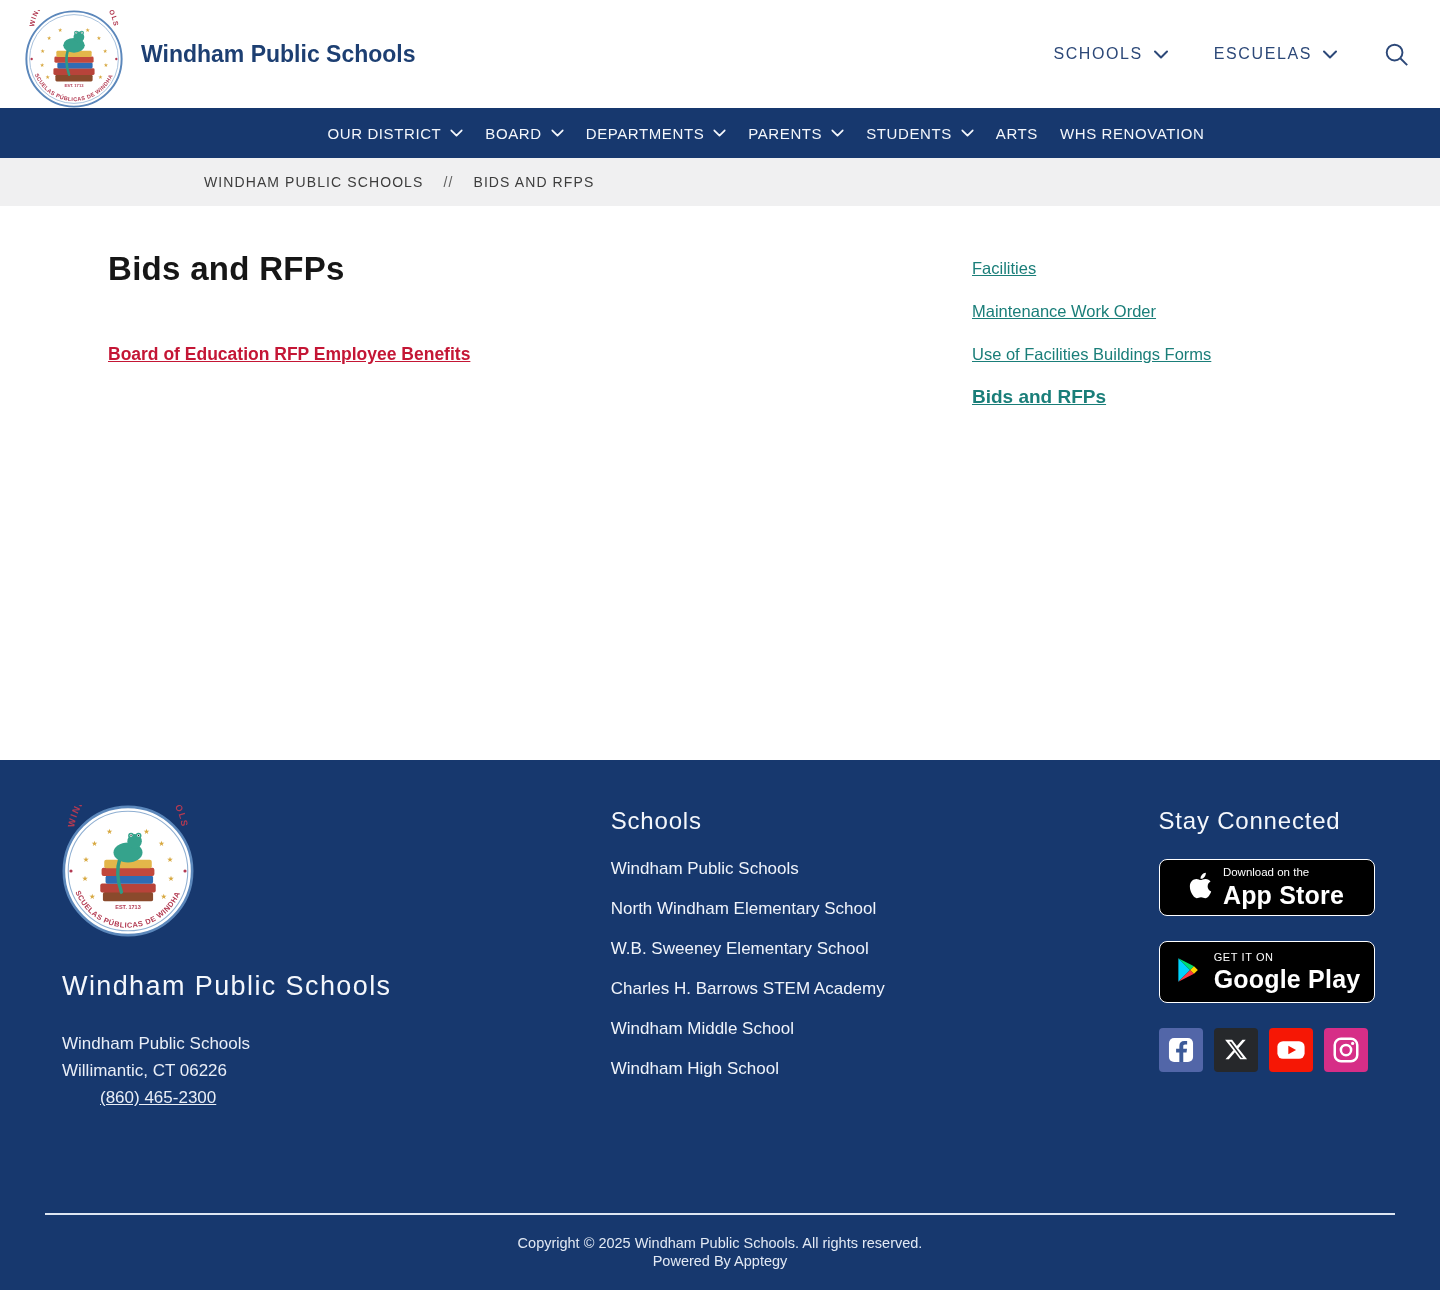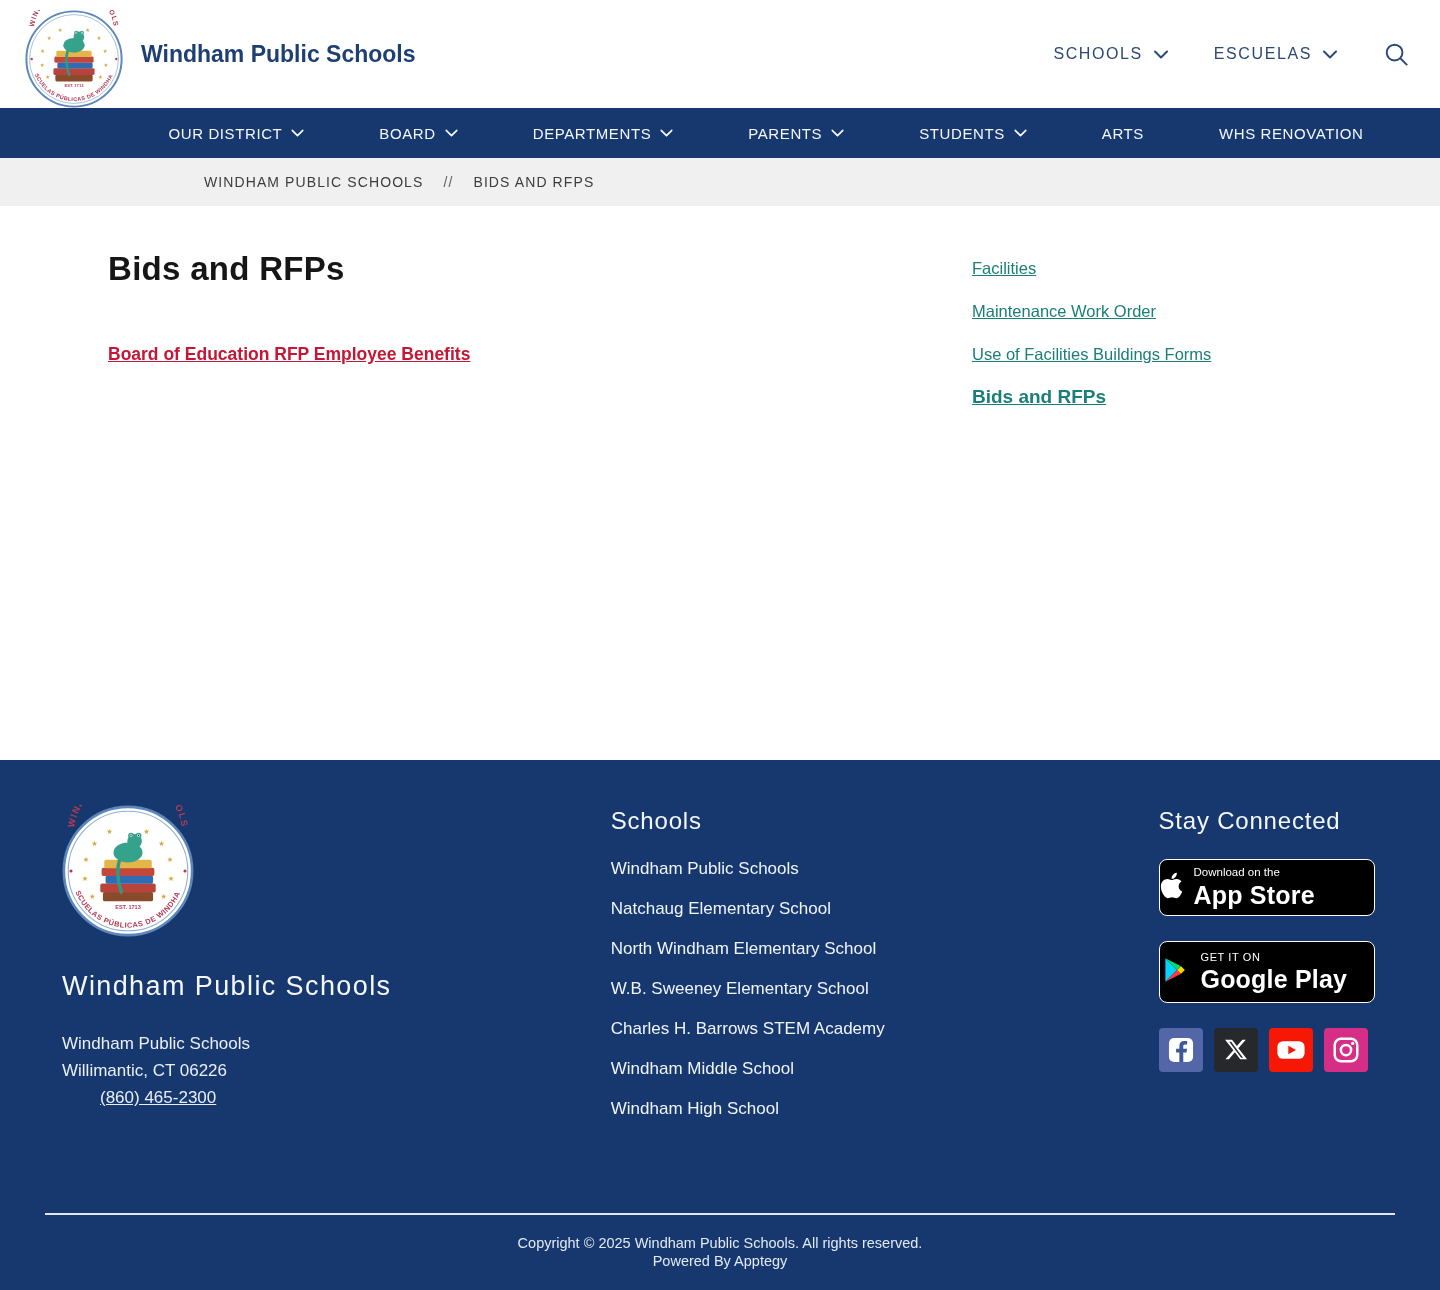--- a/index.html
+++ b/index.html
@@ -17,21 +17,21 @@
   .site-title{position:absolute;left:141px;top:0;height:108px;display:flex;align-items:center;
     font-size:23px;font-weight:700;color:#1d3f72;cursor:pointer;}
   .header-right{position:absolute;right:30px;top:0;height:108px;display:flex;align-items:center;gap:46px;}
   .header-menu-item{display:flex;align-items:center;gap:11px;font-size:16px;letter-spacing:1.6px;
     color:var(--header_link);font-weight:500;cursor:pointer;}
   .chev{display:inline-flex;align-items:center;}
   .search-btn{color:var(--header_link);cursor:pointer;display:flex;align-items:center;}
 
   
   .nav{height:50px;background:var(--navy);display:flex;align-items:center;justify-content:center;position:relative;z-index:5;}
-  .nav-list{display:flex;gap:75px;margin-left:92px;align-items:center;}
+  .nav-list{display:flex;gap:22px;margin-left:92px;align-items:center;}
   .nav-item{color:#f4f7fc;font-size:15px;letter-spacing:0.6px;font-weight:500;display:flex;gap:9px;
     align-items:center;cursor:pointer;white-space:nowrap;}
 
   
   .breadcrumb{height:48px;background:var(--breadcrumb_bg);display:flex;align-items:center;
     padding-left:204px;gap:20px;font-size:14px;letter-spacing:1.1px;color:#3d3d3d;font-weight:500;}
   .breadcrumb .sep{color:#5f5f5f;}
   .breadcrumb .crumb-link{cursor:pointer;}
 
   
@@ -51,21 +51,21 @@
   .fcol1{width:550px;}
   .fcol2{width:549px;}
   .fcol3{width:220px;}
   .footer-logo{width:132px;height:132px;}
   .footer-org{margin:30px 0 0;font-size:27px;font-weight:500;letter-spacing:1.4px;color:#f4f7fc;}
   .footer-address{margin-top:28px;font-size:17px;line-height:27px;color:#e9eef7;font-weight:400;}
   .footer-phone{text-decoration:underline;cursor:pointer;color:#e9eef7;margin-left:38px;}
   .fcol-title{margin:2px 0 24px;font-size:24px;font-weight:500;letter-spacing:0.8px;color:#f4f7fc;}
   .school-link{display:block;font-size:17px;line-height:20px;margin-bottom:20px;color:#f0f4fb;cursor:pointer;}
   .badge{width:216px;background:#000;border:1.5px solid #fff;border-radius:8px;display:flex;align-items:center;
-    justify-content:flex-start;gap:11px;color:#fff;cursor:pointer;margin-bottom:25px;}
+    justify-content:center;gap:11px;color:#fff;cursor:pointer;margin-bottom:25px;}
   .badge-appstore{height:57px;}
   .badge-googleplay{height:62px;}
   .badge-text{display:flex;flex-direction:column;line-height:1;}
   .badge-small{font-size:11.5px;margin-bottom:4px;}
   .badge-small.caps{font-size:11px;letter-spacing:0.6px;}
   .badge-big{font-size:25px;font-weight:600;letter-spacing:0.2px;}
   .social-row{display:flex;gap:11px;margin-top:0;}
   .social{width:44px;height:44px;border-radius:4px;display:flex;align-items:center;justify-content:center;cursor:pointer;}
   .social-facebook{background:var(--facebook);}
   .social-x{background:var(--x);}
@@ -263,21 +263,20 @@
       </div>
     </div>
 
     <div class="fcol2">
       <div class="fcol-title">Schools</div>
       <div>
 
           <a class="school-link">Windham Public Schools</a>
 
 
-          <a class="school-link">Natchaug Elementary School</a>
 
           <a class="school-link">North Windham Elementary School</a>
 
           <a class="school-link">W.B. Sweeney Elementary School</a>
 
           <a class="school-link">Charles H. Barrows STEM Academy</a>
 
           <a class="school-link">Windham Middle School</a>
 
           <a class="school-link">Windham High School</a>

